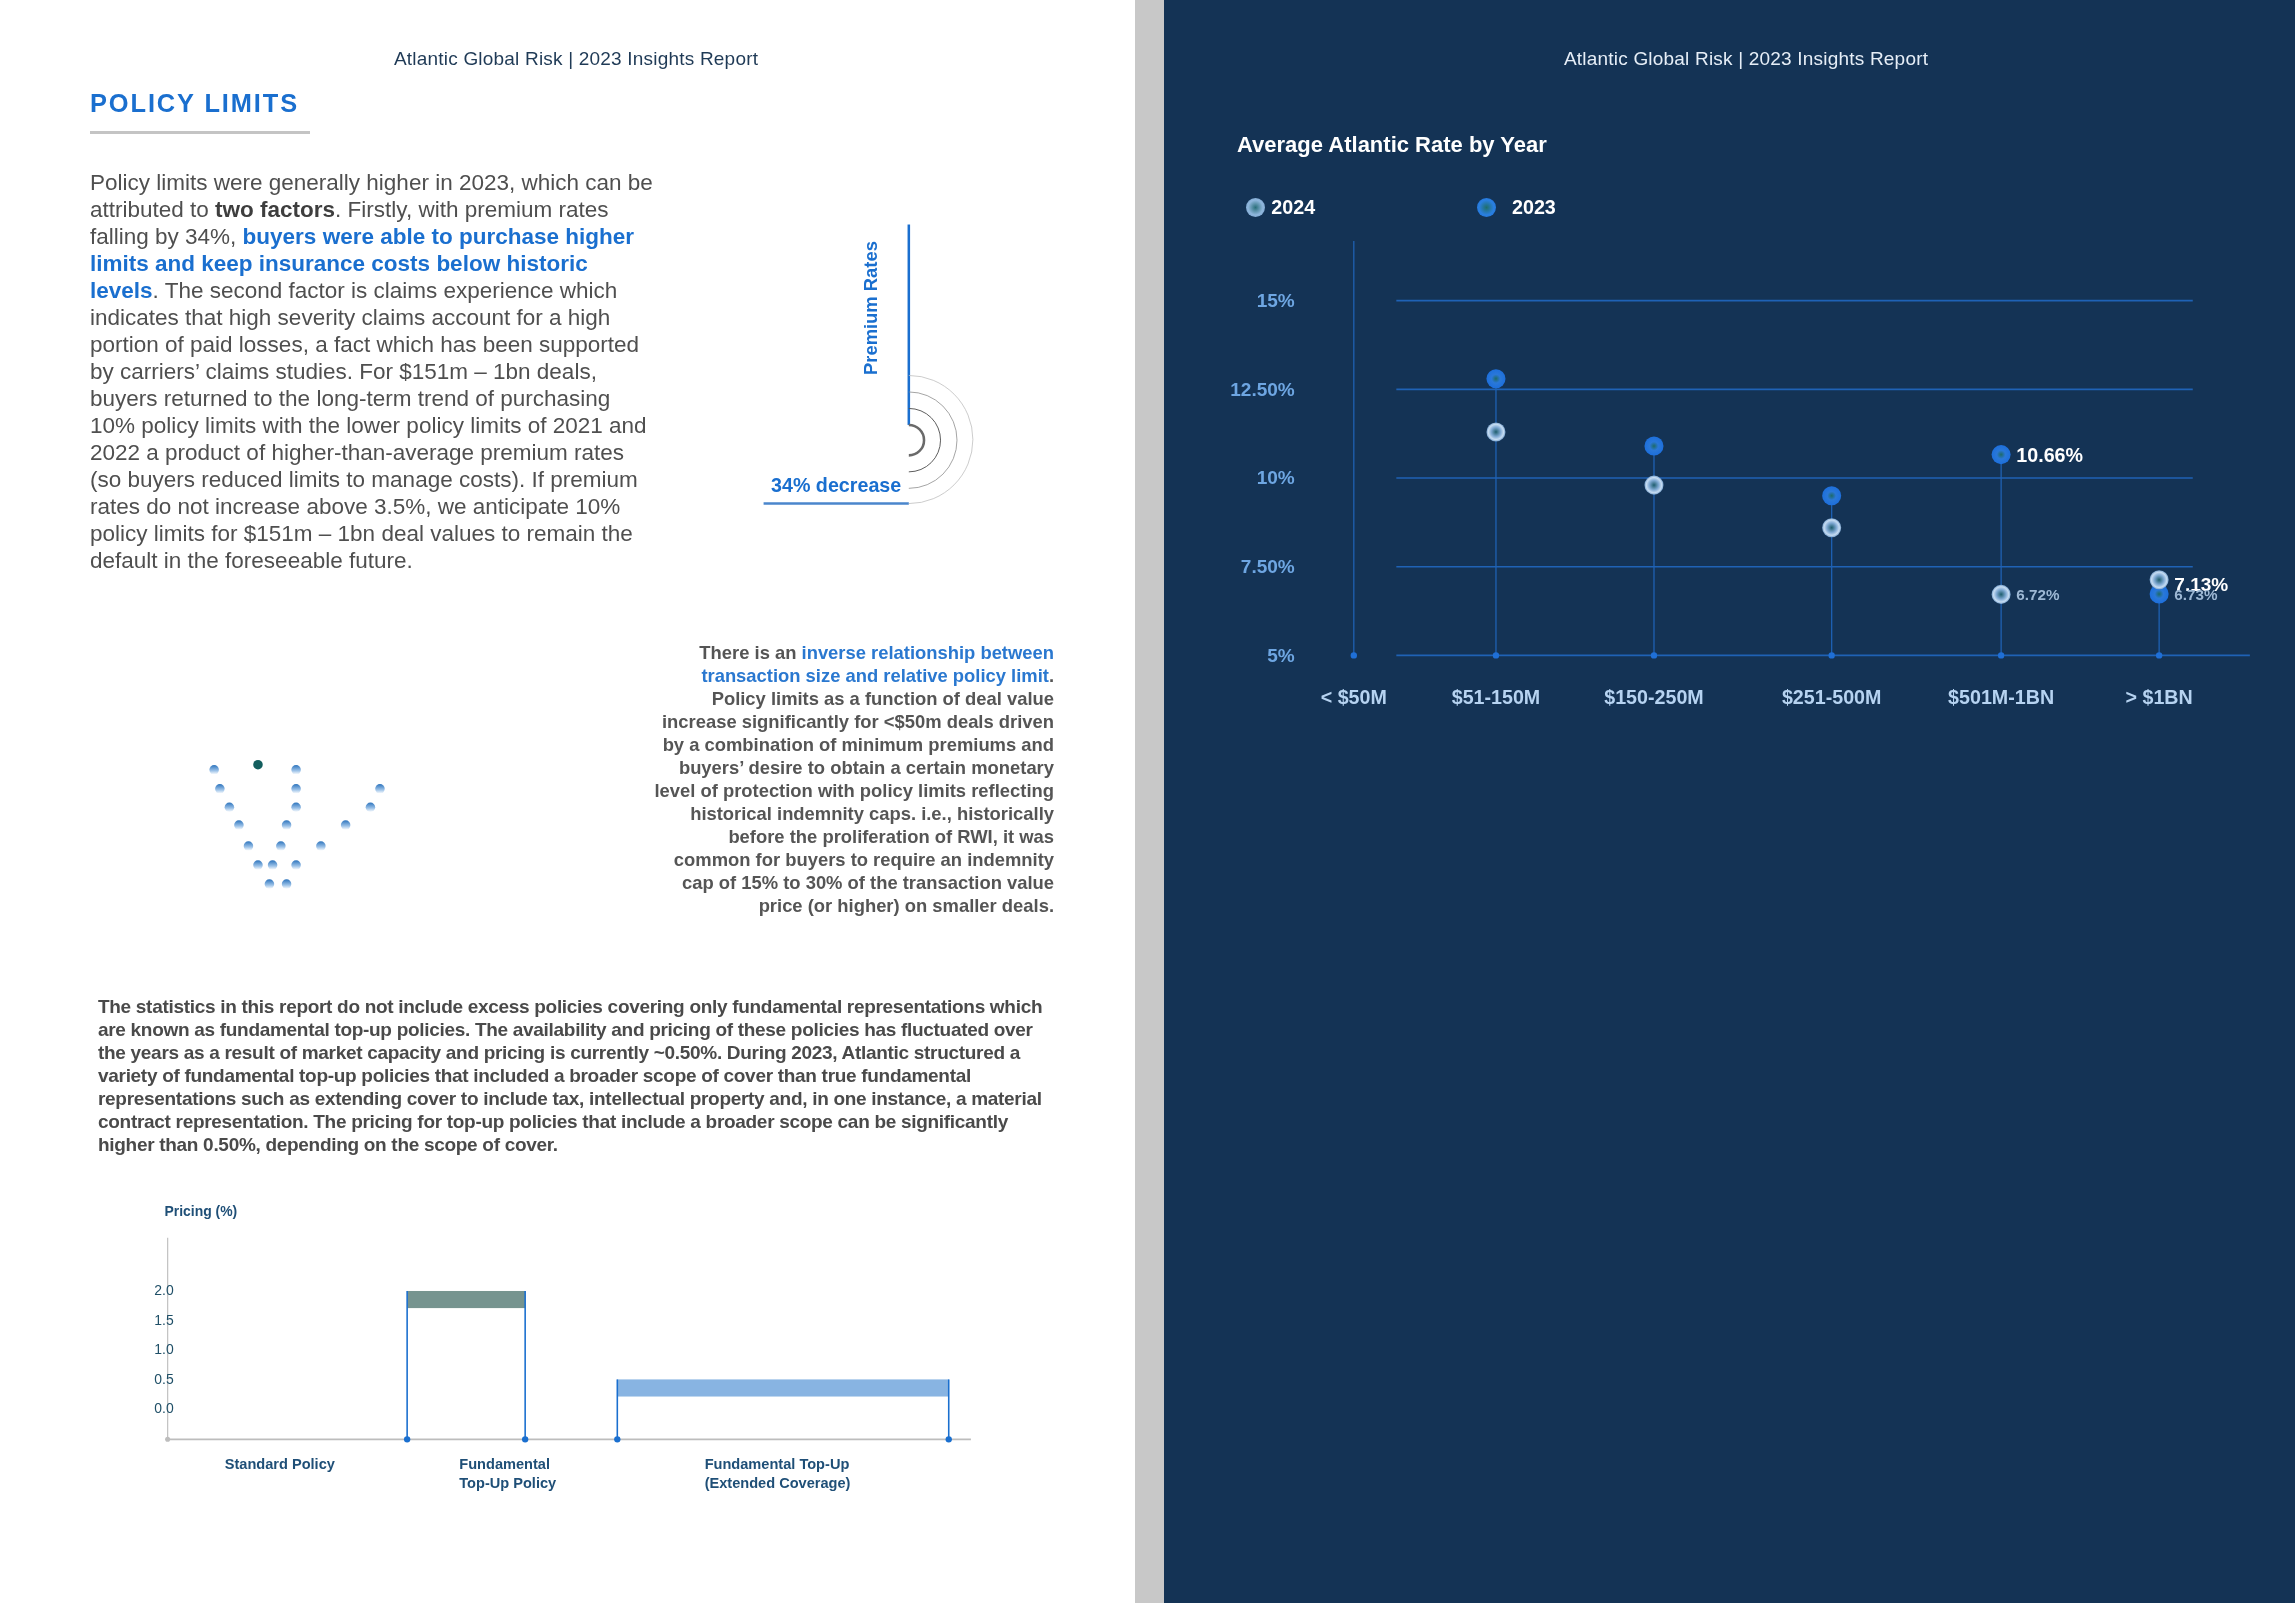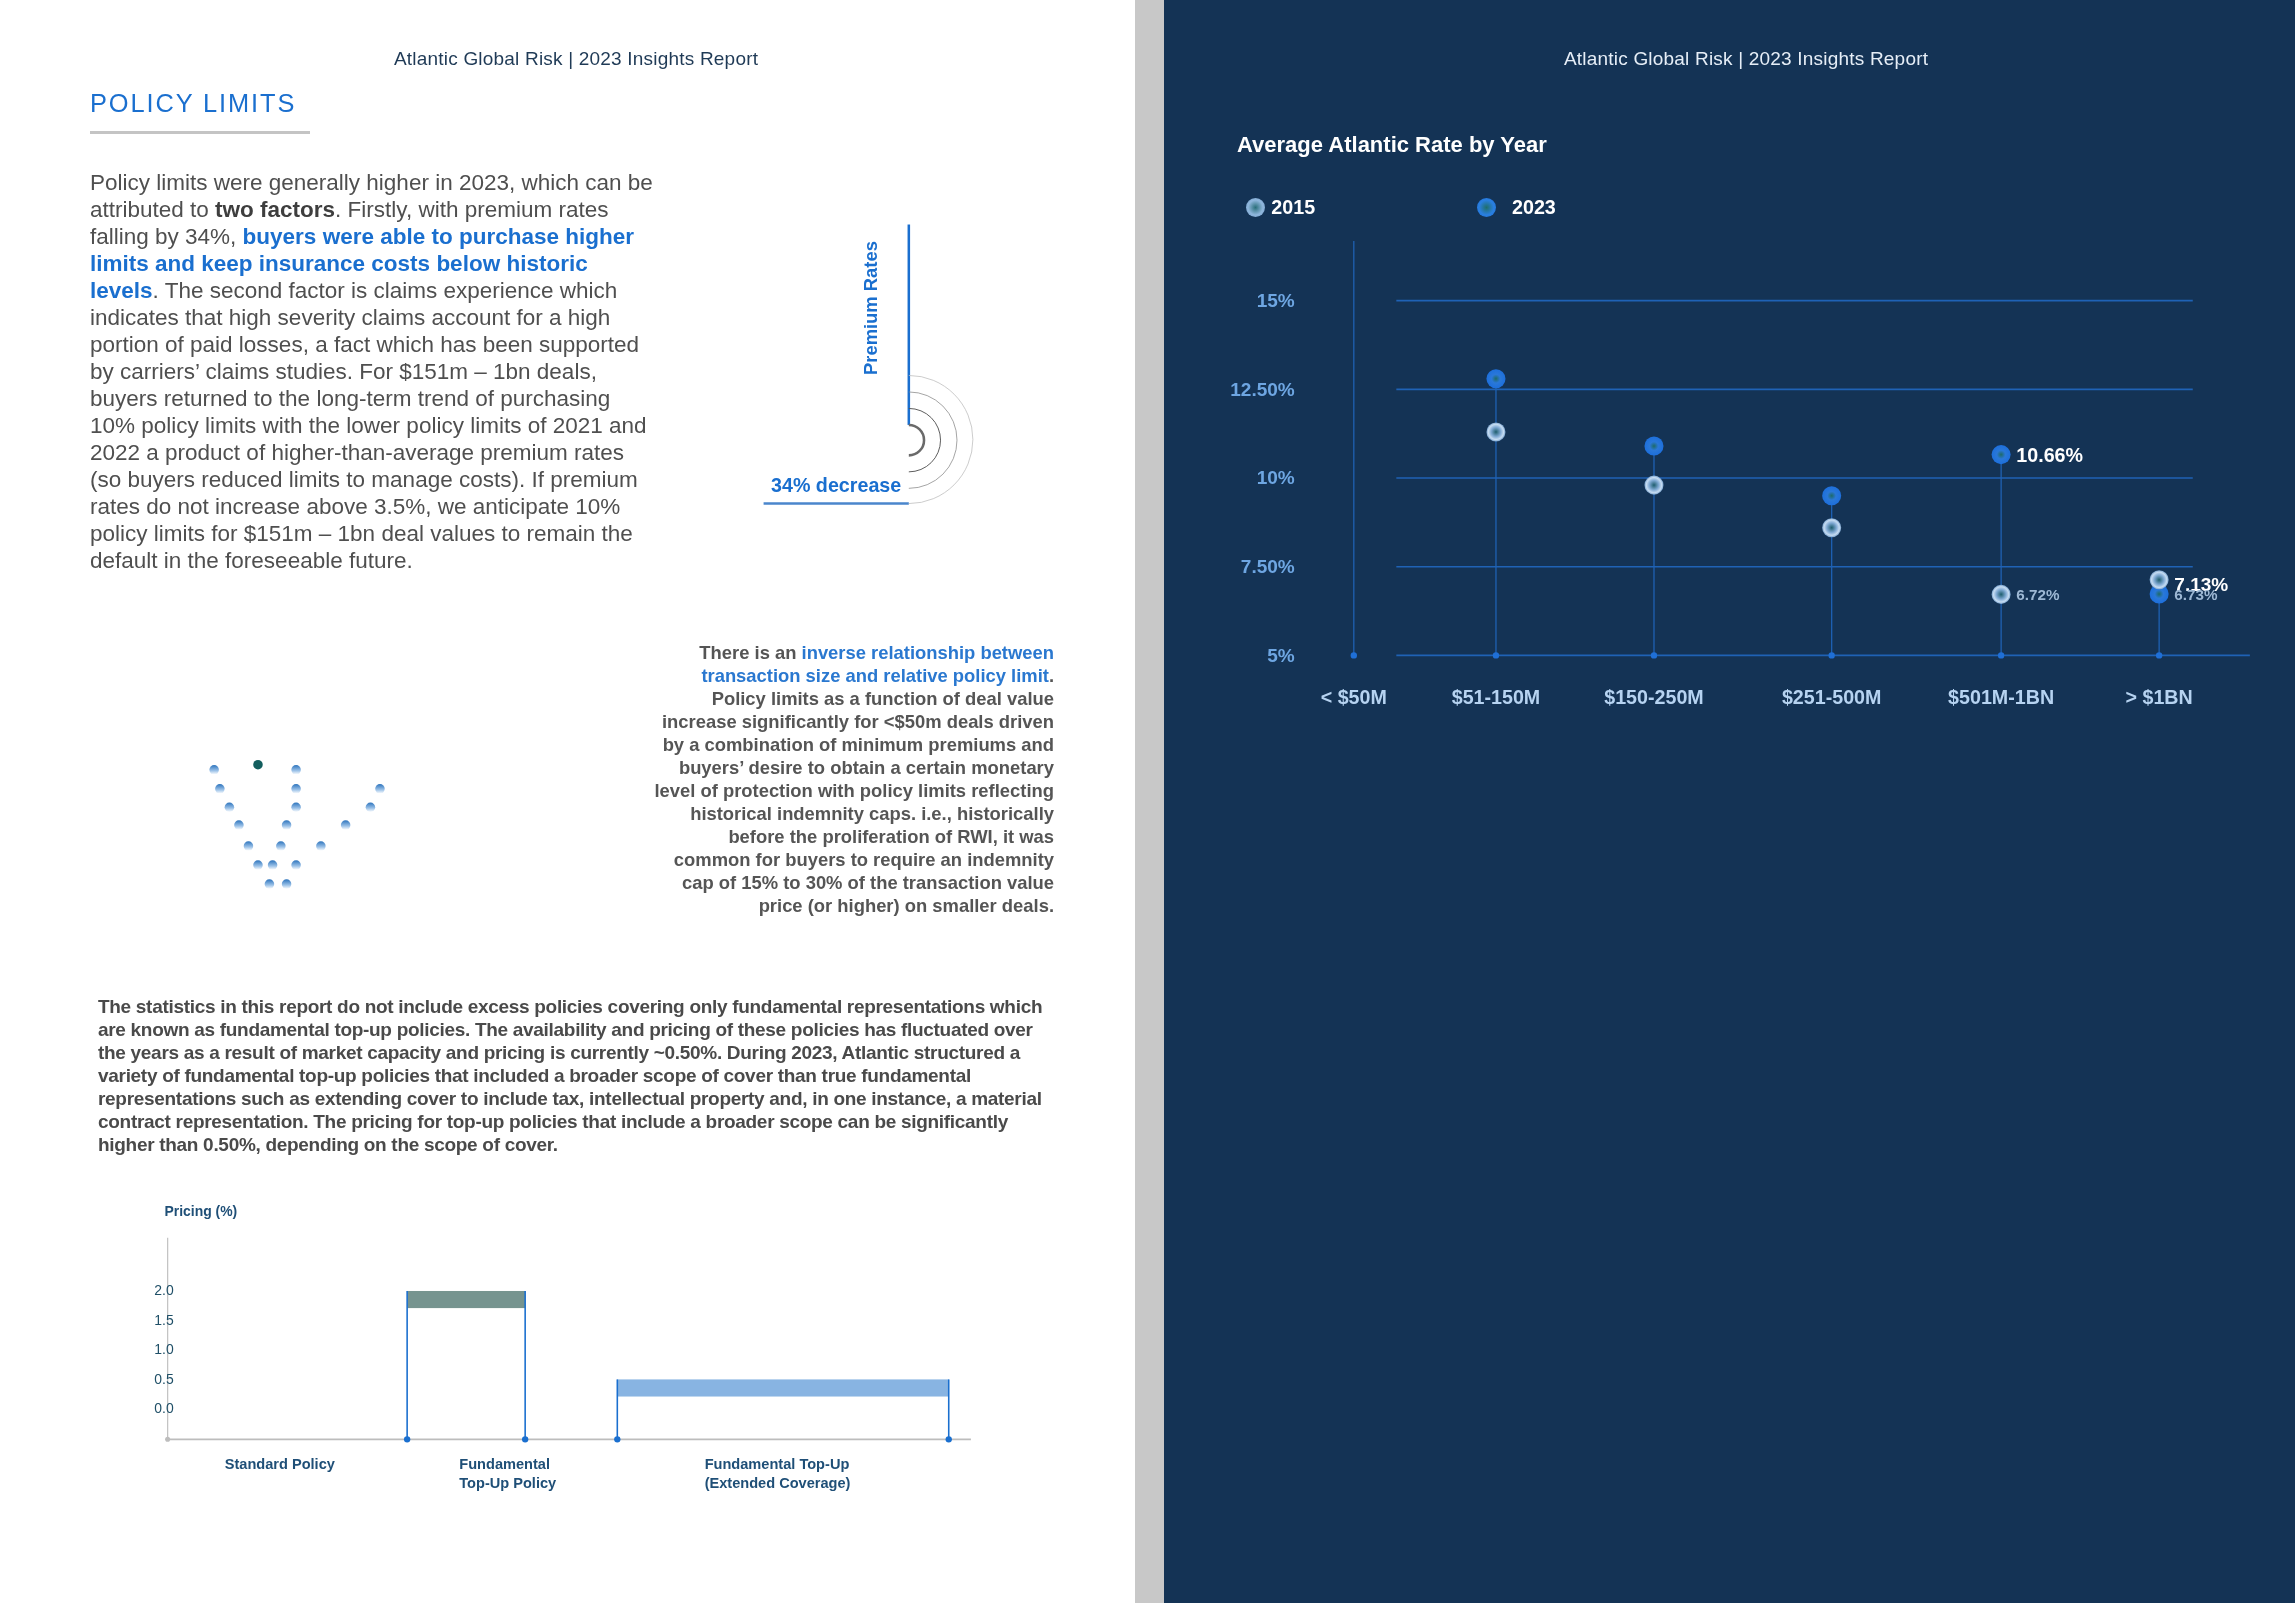--- a/index.html
+++ b/index.html
@@ -2,21 +2,21 @@
 <html style="font-size:10.2px"><head>
 <meta charset="utf-8">
 <style>
   html, body { margin:0; padding:0; }
   body { width:2295px; height:1604px; position:relative; background:#ffffff; font-family:"Liberation Sans", sans-serif; overflow:hidden; }
   .page-left { position:absolute; left:0; top:0; width:1135px; height:1604px; background:#ffffff; }
   .gutter { position:absolute; left:1135px; top:0; width:29px; height:1604px; background:#c8c8c8; }
   .page-right { position:absolute; left:1164px; top:0; width:1131px; height:1604px; background:#143355; }
   .running-head { position:absolute; top:48px; font-size:19px; color:#1f3a56; letter-spacing:0.2px; }
   .running-head.light { color:#e6eef7; }
-  .section-title { position:absolute; left:90px; top:89px; font-size:25.4px; font-weight:normal; color:#1a6fcf; letter-spacing:1.9px; }
+  .section-title { position:absolute; left:90px; top:89px; font-size:25.4px; font-weight:bold; color:#1a6fcf; letter-spacing:1.9px; }
   .title-rule { position:absolute; left:90px; top:131px; width:220px; height:2.5px; background:#c4c4c4; }
   .intro { position:absolute; left:90px; top:169px; width:571px; font-size:22.5px; line-height:27px; color:#4f4f4f; }
   .intro b { color:#3e3e3e; }
   .hl { color:#1a6fcf; font-weight:bold; }
   .prem-svg { position:absolute; left:749px; top:209px; }
   .prem-label { position:absolute; left:860px; top:375px; transform:rotate(-90deg); transform-origin:left top; font-size:18.4px; font-weight:bold; color:#1a6fcf; white-space:nowrap; }
   .decrease { position:absolute; left:771px; top:474px; font-size:19.7px; font-weight:bold; color:#1a6fcf; white-space:nowrap; }
   .inverse { position:absolute; left:648px; top:641px; width:406px; font-size:18.4px; line-height:23px; color:#555555; font-weight:bold;text-align:right; }
   .inverse .hl { color:#2a78d0; }
   .dots-svg { position:absolute; left:190px; top:743px; }
@@ -115,21 +115,21 @@
 </div>
 
 <div class="gutter"></div>
 
 <div class="page-right">
   <div class="running-head light" style="left:400px;">Atlantic Global Risk | 2023 Insights Report</div>
 </div>
 <div class="rc-title">Average Atlantic Rate by Year</div>
 <div class="legend" style="left:1246px;">
   <span class="dot dot-2022"></span>
-  <span>2015</span>
+  <span>2024</span>
 </div>
 <div class="legend" style="left:1477px;gap:16px;">
   <span class="dot dot-2023"></span>
   <span>2023</span>
 </div>
 <svg class="rate-chart" id="rate-chart" width="1131" height="495" viewBox="0 0 1782 780">
   <defs>
     <radialGradient id="g22">
         <stop offset="0" stop-color="#1f5e6e"></stop>
         <stop offset="0.5" stop-color="#7fa9d3"></stop>

